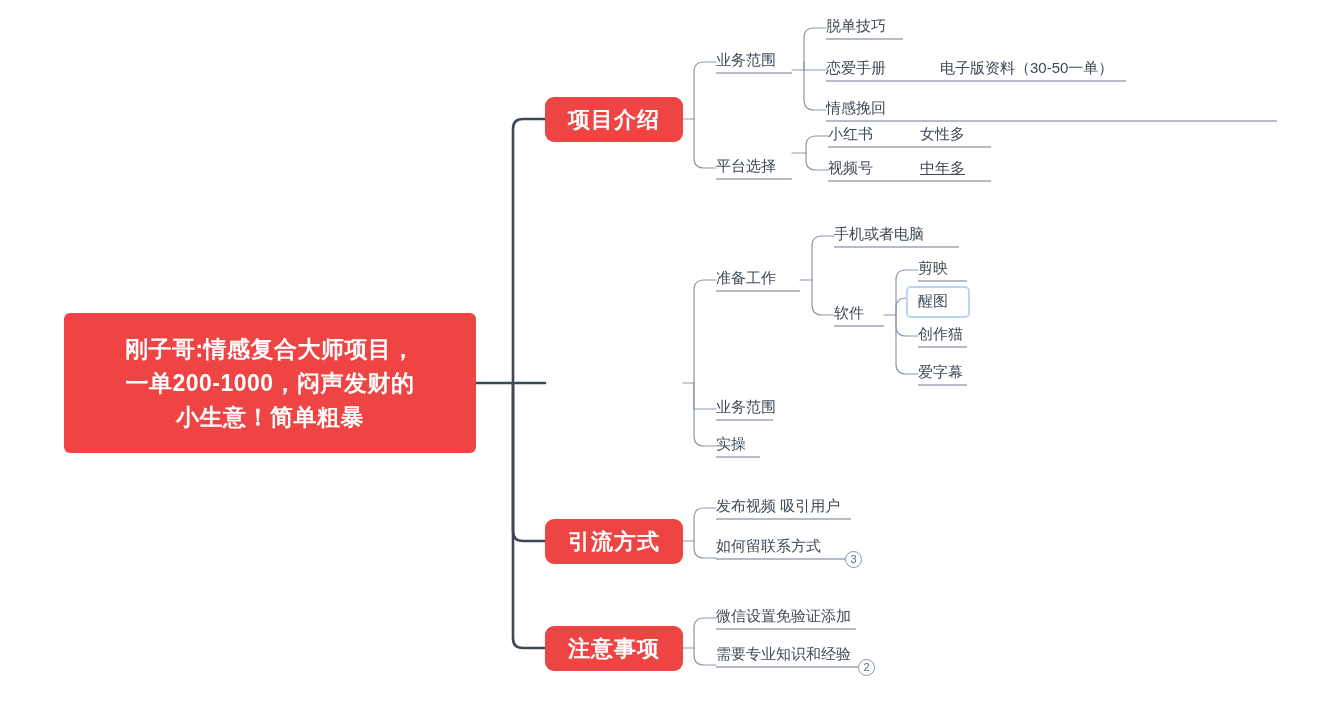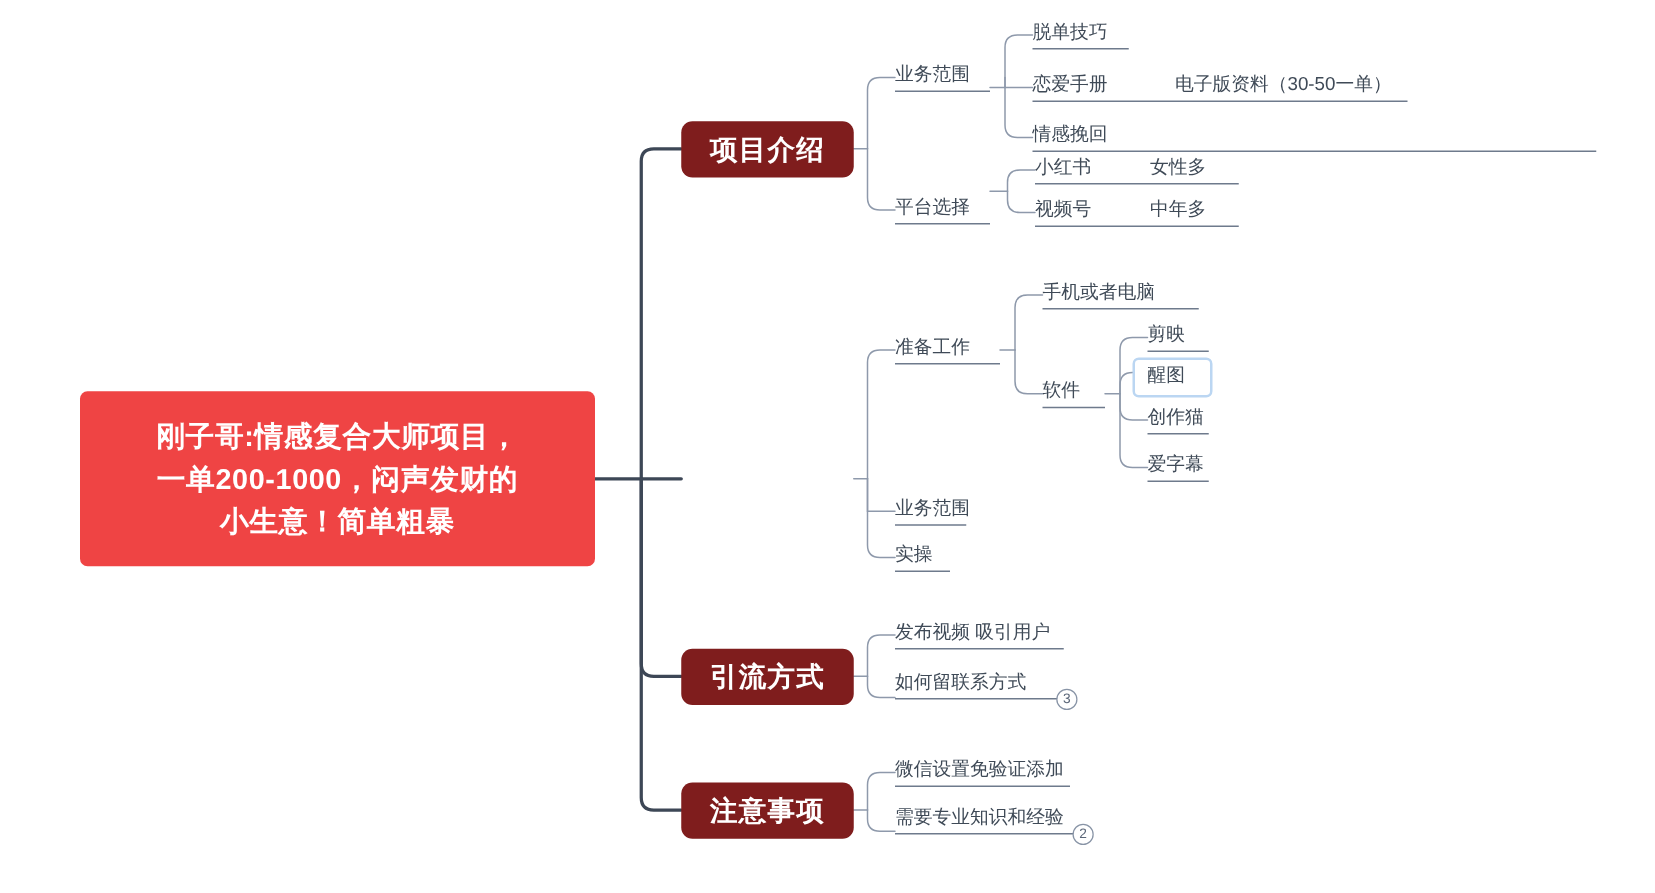--- a/index.html
+++ b/index.html
@@ -29,21 +29,21 @@
     font-size:23px;
     font-weight:bold;
     line-height:34px;
     text-align:center;
     letter-spacing:.5px;
   }
 
   
   .branch-node{
     position:absolute;
-    background:#7f1d1d;
+    background:#ef4444;
     border-radius:9px;
     display:flex;align-items:center;justify-content:center;
     box-sizing:border-box;
   }
   .branch-text{
     color:#ffffff;
     font-size:22px;
     font-weight:bold;
     letter-spacing:1px;
     white-space:nowrap;
@@ -190,21 +190,21 @@
   <div class="topic" style="left:940px;top:59px;">电子版资料（30-50一单）</div>
 
   <div class="topic" style="left:826px;top:99px;">情感挽回</div>
 
   <div class="topic" style="left:716px;top:157px;">平台选择</div>
 
   <div class="topic" style="left:828px;top:125px;">小红书</div>
   <div class="topic" style="left:920px;top:125px;">女性多</div>
 
   <div class="topic" style="left:828px;top:159px;">视频号</div>
-  <div class="topic" style="left:920px;top:159px;">中年多</div>
+  <div class="topic" style="left:920px;top:159px;text-decoration:underline;">中年多</div>
 
   <div class="topic" style="left:716px;top:269px;">准备工作</div>
 
   <div class="topic" style="left:834px;top:225px;">手机或者电脑</div>
 
   <div class="topic" style="left:834px;top:304px;">软件</div>
 
   <div class="topic" style="left:918px;top:259px;">剪映</div>
 
   <div class="sel-box" style="left:906px;top:286px;width:64px;height:32px;"></div>

